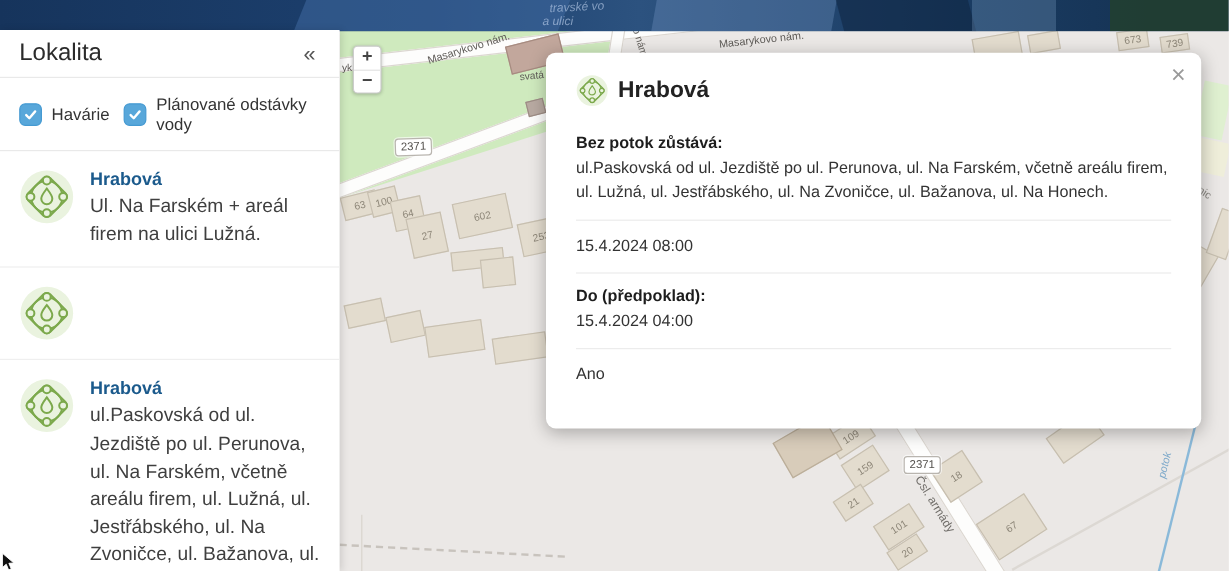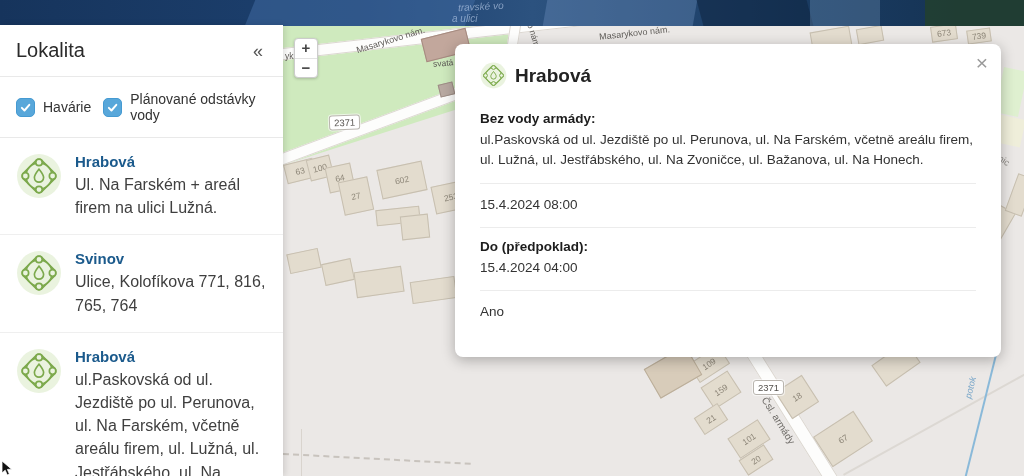--- a/index.html
+++ b/index.html
@@ -54,21 +54,21 @@
   .bnum { color:#8d8678; font-size:8.5px; }
   .zoomctl { position:absolute; left:11px; top:13px; width:24px; background:#fff; border:1px solid #ccc; border-radius:4px;
     box-shadow:0 1px 3px rgba(0,0,0,.2); z-index:5; }
   .zoombtn { width:100%; height:19px; text-align:center; font-size:15px; font-weight:bold; color:#444; line-height:18px; cursor:pointer; }
   .zoombtn + .zoombtn { border-top:1px solid #e3e3e3; }
 
   
   .sidebar { position:absolute; left:0; top:25px; width:283px; height:451px; background:#fff; z-index:20;
     box-shadow:2px 0 6px rgba(0,0,0,.12); }
   .sb-header { display:flex; align-items:center; justify-content:space-between; padding:10px 20px 10px 16px;
-    border-bottom:1px solid #e9e9e9; height:52px; }
+    border-bottom:1px solid #e9e9e9; height:40px; }
   .sb-title { font-size:20px; color:#2b2b2b; }
   .collapse { font-size:18px; color:#555; cursor:pointer; line-height:1; }
   .filters { display:flex; align-items:center; gap:12px; padding:0 16px; height:61px; border-bottom:1px solid #e9e9e9; }
   .filter { display:flex; align-items:center; gap:8px; cursor:pointer; }
   .cbx { width:19px; height:19px; border-radius:5px; background:#58a7da; border:1px solid #459ad2; display:flex; align-items:center; justify-content:center; flex-shrink:0; }
   .filter-label { font-size:14px; color:#333; }
   .list-item { display:flex; gap:13px; padding:15px 16px 15px 16px; border-bottom:1px solid #efefef; cursor:pointer; }
   .wicon { width:46px; height:46px; flex-shrink:0; }
   .wicon-sm { width:27px; height:27px; flex-shrink:0; }
   .li-text { min-width:0; }
@@ -252,24 +252,20 @@
     </g>
     <g fill="#eaf3df" stroke="#7ca94c" stroke-width="1.6">
       <circle cx="22" cy="9" r="3.1"></circle>
               <circle cx="35" cy="22" r="3.1"></circle>
       <circle cx="22" cy="35" r="3.1"></circle>
               <circle cx="9" cy="22" r="3.1"></circle>
     </g>
     <path d="M22 15.5c2.6 3.4 4.4 5.4 4.4 8a4.4 4.4 0 0 1-8.8 0c0-2.6 1.8-4.6 4.4-8z" fill="none" stroke="#7ca94c" stroke-width="1.6"></path>
   </svg>
 </span>
-      <div class="li-text">
-        <div class="li-title">Svinov</div>
-        <div class="li-desc">Ulice, Kolofíkova 771, 816, 765, 764</div>
-      </div>
     </div>
     <div class="list-item">
       <span class="wicon">
   <svg viewBox="0 0 44 44">
     <circle cx="22" cy="22" r="21" fill="#eaf3df"></circle>
     <g fill="none" stroke="#7ca94c" stroke-width="1.6">
       <rect x="9.5" y="9.5" width="25" height="25" rx="4" transform="rotate(45 22 22)"></rect>
       <circle cx="22" cy="22" r="12.5"></circle>
     </g>
     <g fill="#eaf3df" stroke="#7ca94c" stroke-width="1.6">
@@ -303,21 +299,21 @@
               <circle cx="35" cy="22" r="3.1"></circle>
       <circle cx="22" cy="35" r="3.1"></circle>
               <circle cx="9" cy="22" r="3.1"></circle>
     </g>
     <path d="M22 15.5c2.6 3.4 4.4 5.4 4.4 8a4.4 4.4 0 0 1-8.8 0c0-2.6 1.8-4.6 4.4-8z" fill="none" stroke="#7ca94c" stroke-width="1.6"></path>
   </svg>
 </span>
       <span class="pp-title">Hrabová</span>
     </div>
     <div class="pp-sec">
-      <div class="pp-label">Bez vody armády:</div>
+      <div class="pp-label">Bez potok zůstává:</div>
       <div class="pp-value">ul.Paskovská od ul. Jezdiště po ul. Perunova, ul. Na Farském, včetně areálu firem, ul. Lužná, ul. Jestřábského, ul. Na Zvoničce, ul. Bažanova, ul. Na Honech.</div>
     </div>
     <div class="pp-sec">
       <div class="pp-value">15.4.2024 08:00</div>
     </div>
     <div class="pp-sec">
       <div class="pp-label">Do (předpoklad):</div>
       <div class="pp-value">15.4.2024 04:00</div>
     </div>
     <div class="pp-sec">

